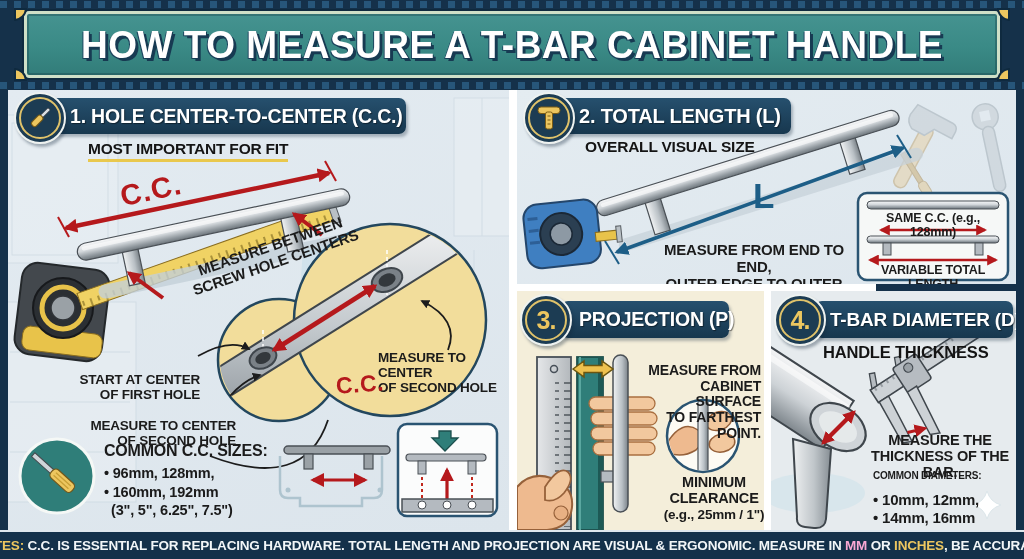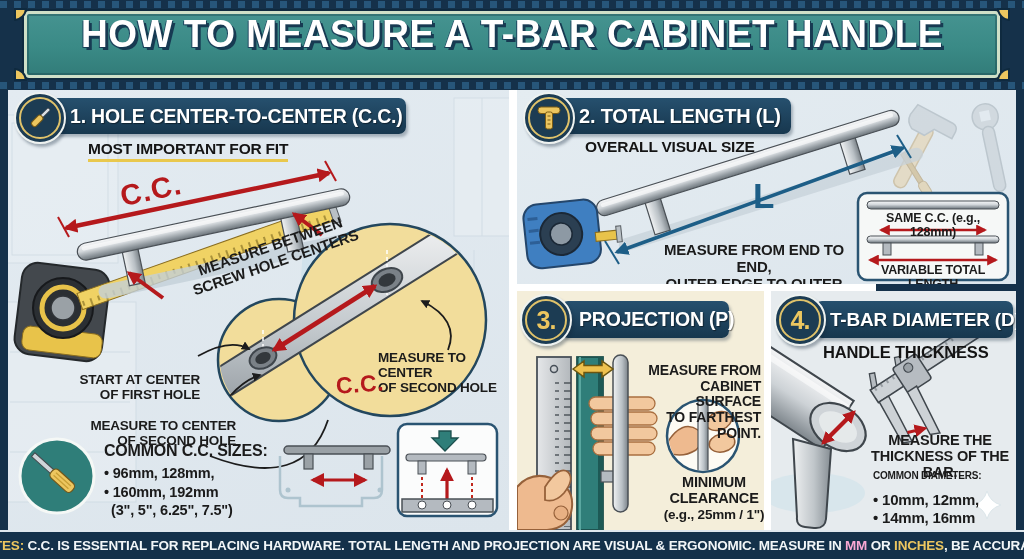--- a/index.html
+++ b/index.html
@@ -7,21 +7,21 @@
   .stage{position:relative;width:1024px;height:559px;background:#15314a;overflow:hidden;
          font-family:"Liberation Sans","DejaVu Sans",sans-serif;}
   
   .banner{position:absolute;left:0;top:0;width:1024px;height:90px;background:#15314a;}
   .stitch{position:absolute;left:0;width:100%;height:7px;
           background:repeating-linear-gradient(90deg,#27567a 0 7px,#15314a 7px 14px);}
   .stitch.top{top:1px}.stitch.bot{bottom:1px}
   .plaque{position:absolute;left:24px;right:24px;top:11px;bottom:12px;
           background:linear-gradient(180deg,#459390 0%,#3a8a86 55%,#327c79 100%);
           border:3px solid #cfe0c8;border-radius:5px;box-shadow:0 0 0 2px #0f2a3f, inset 0 0 0 2px rgba(20,60,70,.35);
-          display:flex;justify-content:center;}
+          display:flex;align-items:center;justify-content:center;}
   .title{color:#fff;font-weight:bold;font-size:37px;letter-spacing:.5px;white-space:pre;
          transform:scaleY(1.06);
          text-shadow:3px 3px 0 #173a52,1px 1px 0 #173a52,-1px 1px 0 #1d455f;}
   .corner{position:absolute;width:13px;height:13px;background:#ecc65f;border:2px solid #0f2a3f;}
   .corner.tl{left:14px;top:8px;border-radius:0 0 100% 0;}
   .corner.tr{right:14px;top:8px;border-radius:0 0 0 100%;}
   .corner.bl{left:14px;bottom:9px;border-radius:0 100% 0 0;}
   .corner.br{right:14px;bottom:9px;border-radius:100% 0 0 0;}
   
   .content{position:absolute;left:8px;top:90px;width:868px;height:440px;background:#ffffff;}

